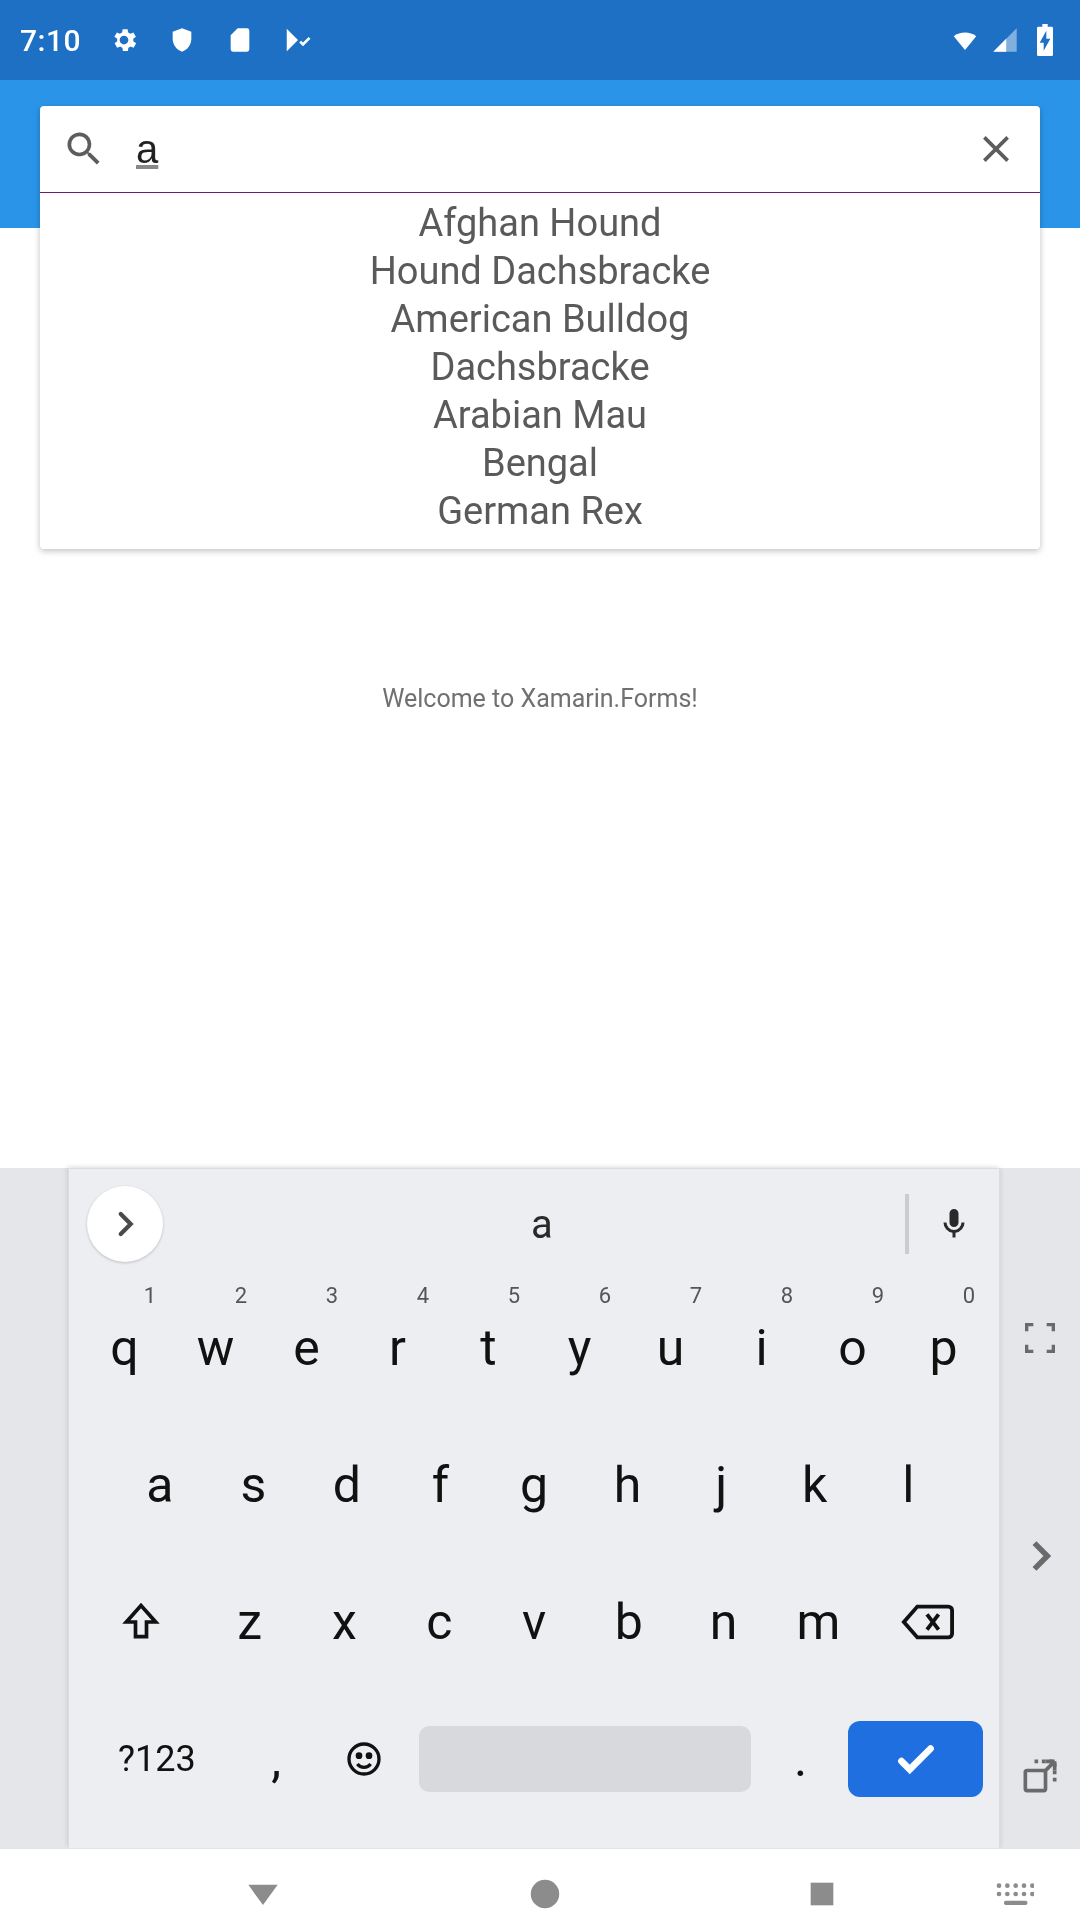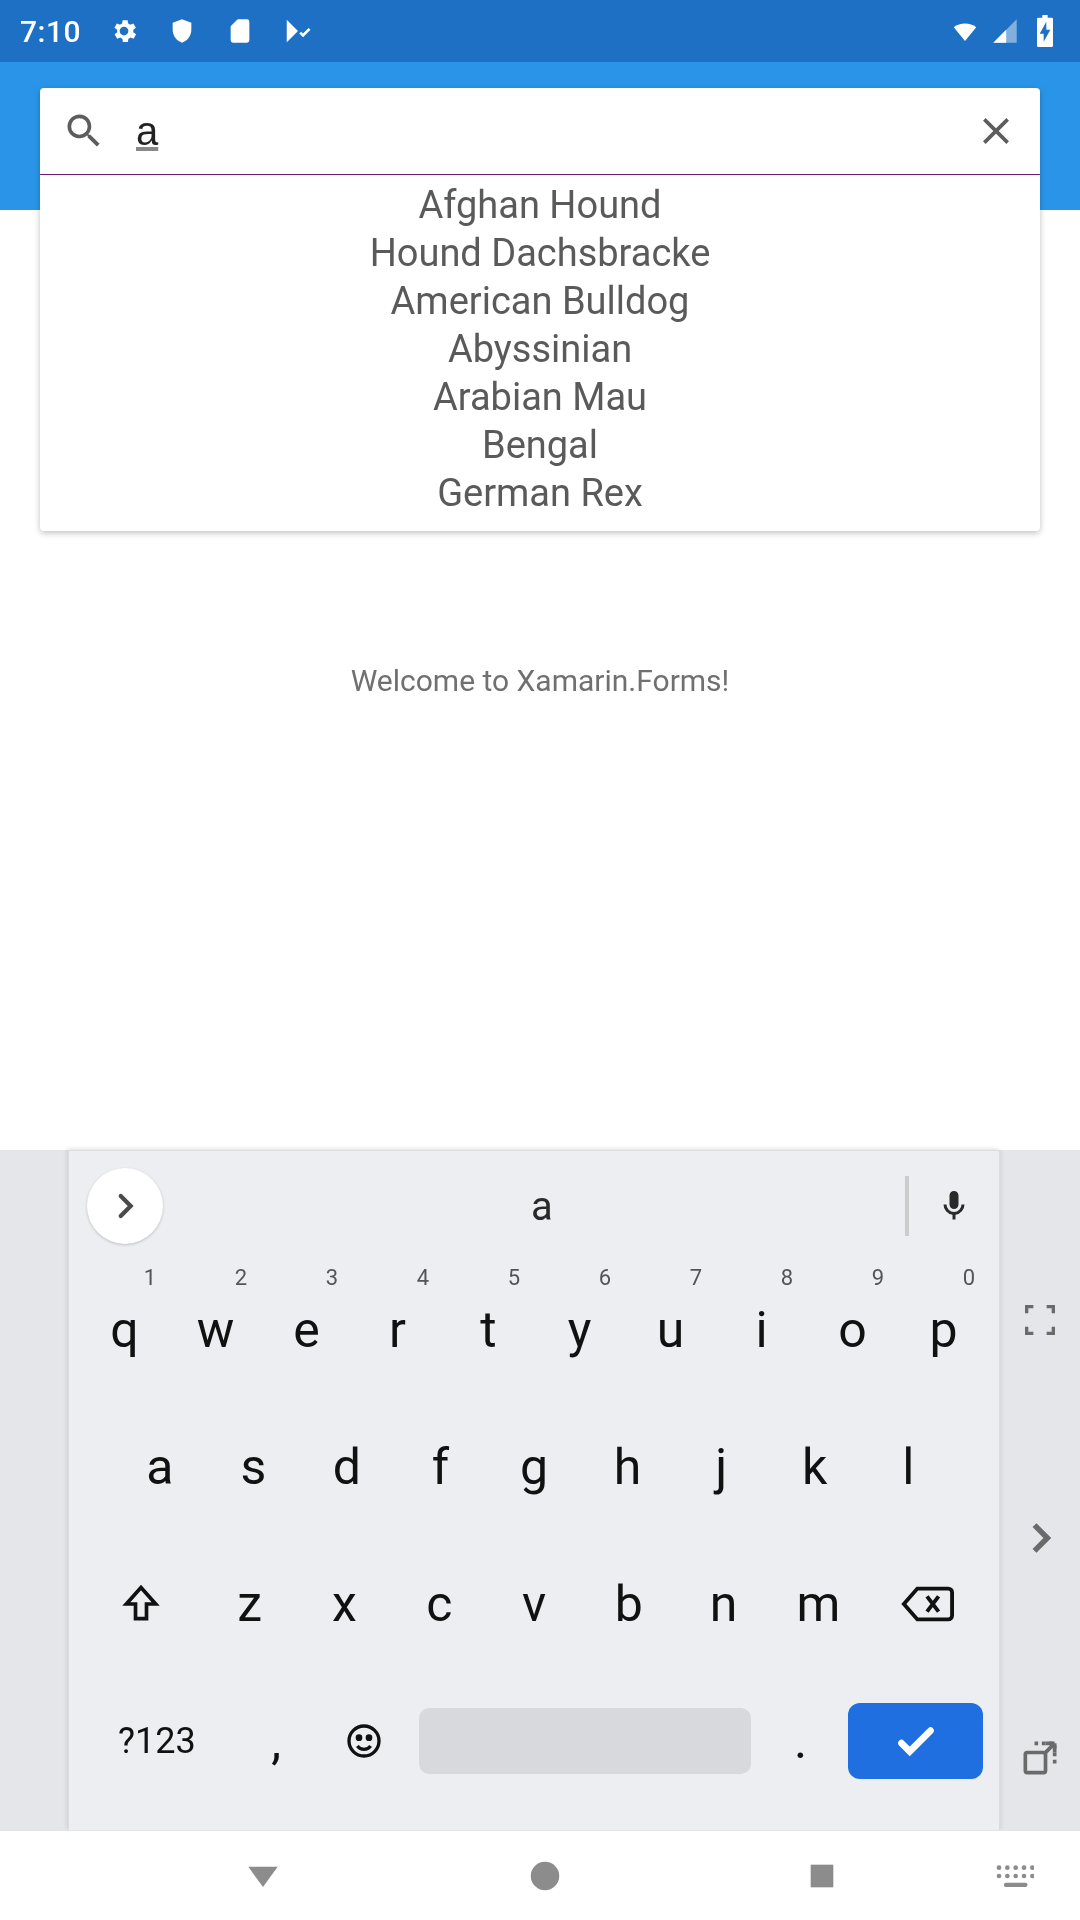--- a/index.html
+++ b/index.html
@@ -1,20 +1,20 @@
 <!DOCTYPE html>
 <html><head>
 <meta charset="utf-8">
 <style>
   * { box-sizing: border-box; margin: 0; padding: 0; }
   html, body { width: 1080px; height: 1920px; overflow: hidden; font-family: Roboto, Arial, sans-serif; background: #fff; }
 
   
   .status-bar {
-    height: 62px;
+    height: 80px;
     background: #1d70c4;
     color: #fff;
     display: flex;
     align-items: center;
     padding: 12px 20px;
     font-size: 30px;
   }
   .status-left { display: flex; align-items: center; gap: 28px; }
   .status-left .time { font-weight: 500; letter-spacing: 0.5px; }
   .status-icon { width: 30px; height: 30px; display: inline-flex; align-items: center; justify-content: center; }
@@ -67,21 +67,21 @@
 
   
   .content {
     position: relative;
     height: calc(1920px - 62px - 148px - 680px - 90px);
     display: flex;
     align-items: center;
     justify-content: center;
   }
   .welcome {
-    font-size: 30px;
+    font-size: 25px;
     color: #707070;
   }
 
   
   .kb-area {
     height: 680px;
     background: #e4e6ea;
     display: flex;
   }
   .kb-main {
@@ -242,21 +242,21 @@
           <svg width="40" height="40" viewBox="0 0 24 24" fill="none" stroke="#5d5d5d" stroke-width="2.2">
               <path d="M5 5l14 14M19 5L5 19"></path>
             </svg>
         </span>
       </button>
     </div>
     <div class="suggestions">
       <div class="suggestion">Afghan Hound</div>
       <div class="suggestion">Hound Dachsbracke</div>
       <div class="suggestion">American Bulldog</div>
-      <div class="suggestion">Abyssinian</div>
+      <div class="suggestion">Dachsbracke</div>
       <div class="suggestion">Arabian Mau</div>
       <div class="suggestion">Bengal</div>
       <div class="suggestion">German Rex</div>
     </div>
   </div>
 </div>
 
 <div class="content">
   <div class="welcome">Welcome to Xamarin.Forms!</div>
 </div>

